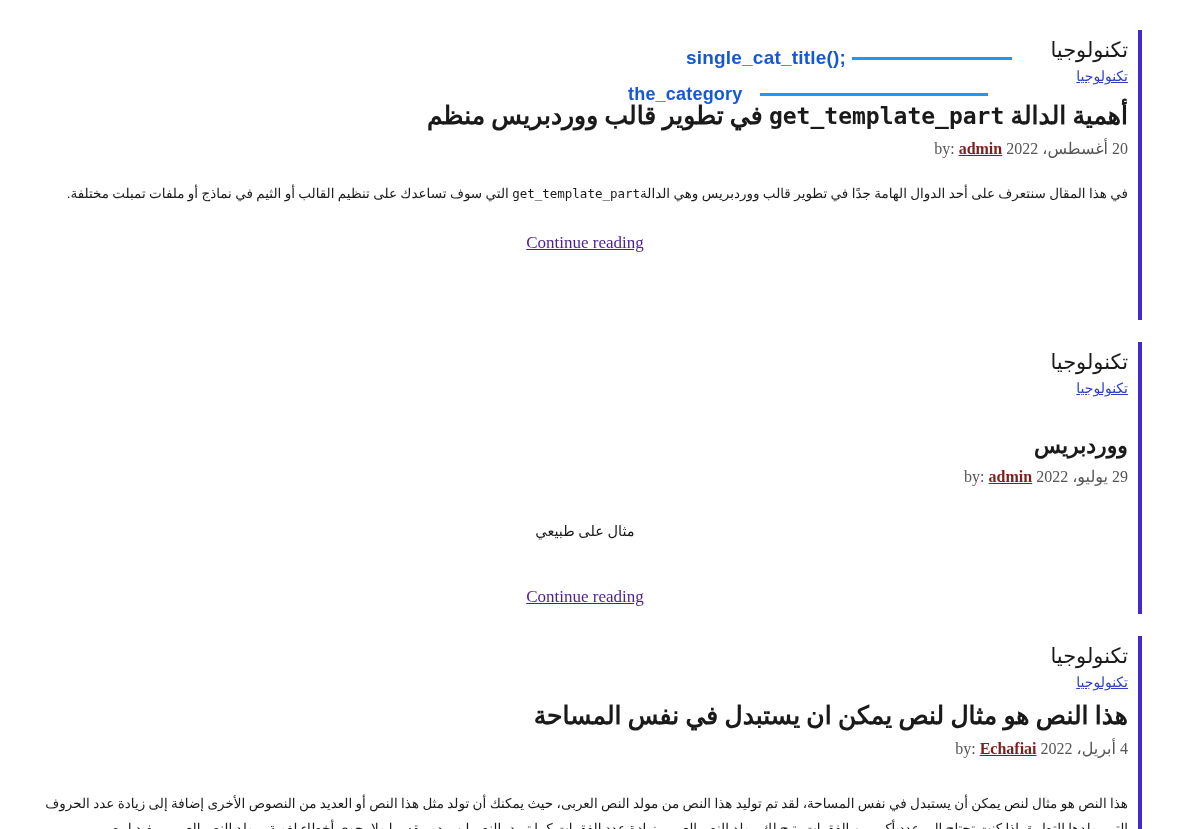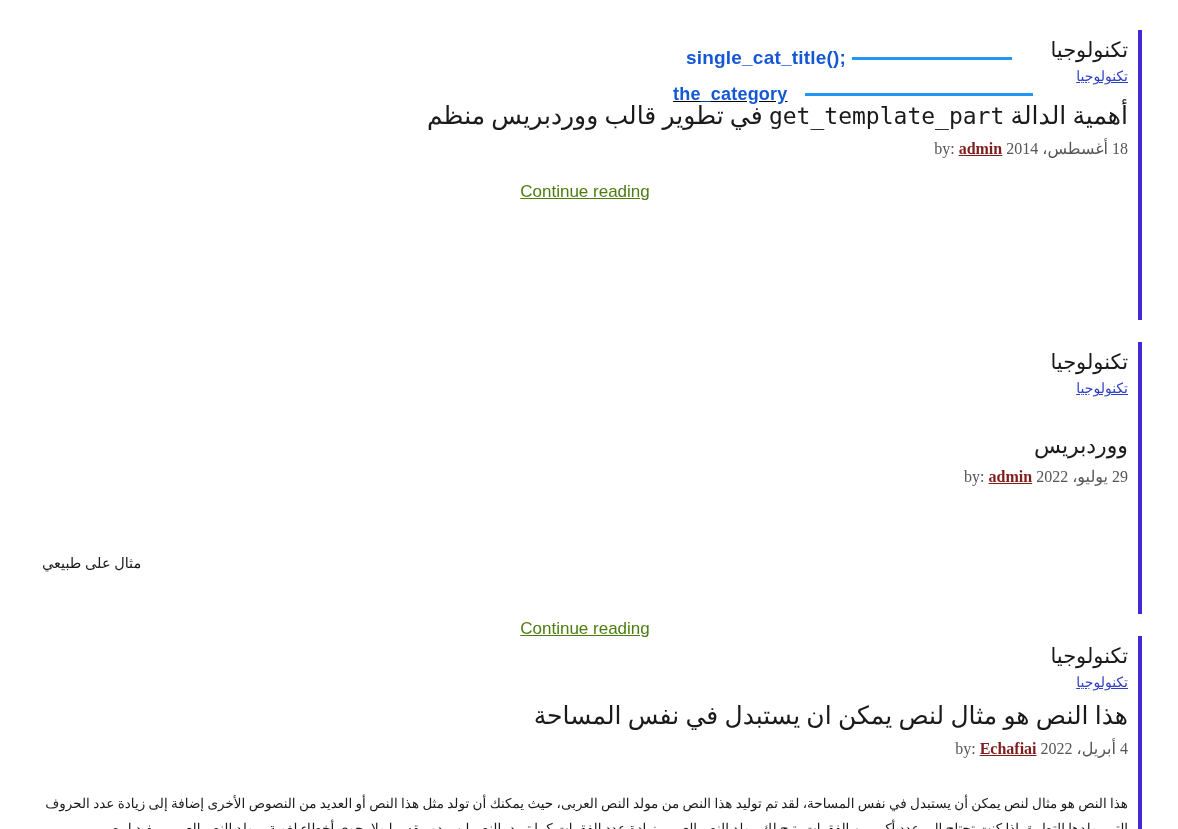--- a/index.html
+++ b/index.html
@@ -40,23 +40,22 @@
     background: #2196f3;
     margin-left: 6px;
   }
   #ann-single-cat {
     left: 686px;
     top: 47px;
   }
   #ann-single-cat .ann-line { width: 160px; }
 
   #ann-the-category {
-    left: 673px;
+    left: 628px;
     top: 84px;
-    text-decoration: underline;
   }
   #ann-the-category .ann-label { font-size: 18px; color: #1558d6; }
   #ann-the-category .ann-line { width: 228px; margin-left: 18px; }
 
   
   .posts {
     position: absolute;
     right: 36px;
     top: 30px;
     width: 1110px;
@@ -94,21 +93,21 @@
     color: #2c3ec7;
     text-decoration: underline;
   }
 
   .post-title {
     font-family: "Liberation Serif", serif;
     font-size: 25px;
     color: #1a1a1a;
     text-align: right;
     margin: 10px 0 6px 0;
-    font-weight: normal;
+    font-weight: bold;
     line-height: 1.35;
   }
   .post-title .mono {
     font-family: "DejaVu Sans Mono", monospace;
     font-size: 23px;
   }
 
   .post-meta {
     text-align: right;
     font-family: "Liberation Serif", serif;
@@ -132,32 +131,32 @@
     font-family: "Liberation Serif", serif;
     font-size: 13.5px;
     color: #1a1a1a;
     line-height: 1.85;
     margin: 0 0 26px 0;
   }
   .post-excerpt .mono-inline {
     font-family: "DejaVu Sans Mono", monospace;
     font-size: 12.5px;
   }
-  .excerpt-narrow { text-align: left; }
+  .excerpt-narrow { text-align: center; }
 
   .continue {
     text-align: center;
     margin: 0;
   }
   .continue a {
     direction: ltr;
     display: inline-block;
-    font-family: Liberation Sans, sans-serif;
+    font-family: Liberation Serif, serif;
     font-size: 17px;
-    color: #4d7c0f;
+    color: #4c1d95;
     text-decoration: underline;
   }
 </style>
 </head>
 <body>
 
 <div class="page">
 
   <div class="annotation" id="ann-single-cat">
     <span class="ann-label">single_cat_title();</span>
@@ -177,44 +176,47 @@
       <h2 class="cat-title">تكنولوجيا</h2>
       <p class="cat-link">
         <a href="#">تكنولوجيا</a>
       </p>
 
       <h3 class="post-title">
         <span>أهمية الدالة </span><span class="mono">get_template_part</span><span> في تطوير قالب ووردبريس منظم</span>
       </h3>
 
       <p class="post-meta">
-        <span>18 أغسطس، 2014</span>
+        <span>20 أغسطس، 2022</span>
         <span class="by">
           <span>by:</span>
           <a class="author" href="#">admin</a>
         </span>
       </p>
 
+      <p class="post-excerpt">
+        <span>في هذا المقال سنتعرف على أحد الدوال الهامة جدًا في تطوير قالب ووردبريس وهي الدالة</span><span class="mono-inline">get_template_part</span><span> التي سوف تساعدك على تنظيم القالب أو الثيم في نماذج أو ملفات تمبلت مختلفة.</span>
+      </p>
 
       <p class="continue">
         <a href="#">Continue reading</a>
       </p>
     </article>
 
     <article class="post" style="height:272px;">
       <div class="accent-bar" style="height:272px;"></div>
 
       <h2 class="cat-title">تكنولوجيا</h2>
       <p class="cat-link">
         <a href="#">تكنولوجيا</a>
       </p>
 
       <h3 class="post-title" style="font-size:22px;margin-top:34px;">ووردبريس</h3>
 
-      <p class="post-meta" style="margin-bottom:64px;">
+      <p class="post-meta" style="margin-bottom:32px;">
         <span>29 يوليو، 2022</span>
         <span class="by">
           <span>by:</span>
           <a class="author" href="#">admin</a>
         </span>
       </p>
 
       <p class="post-excerpt excerpt-narrow" style="font-size:14.5px;margin-bottom:42px;">مثال على طبيعي</p>
 
       <p class="continue">

